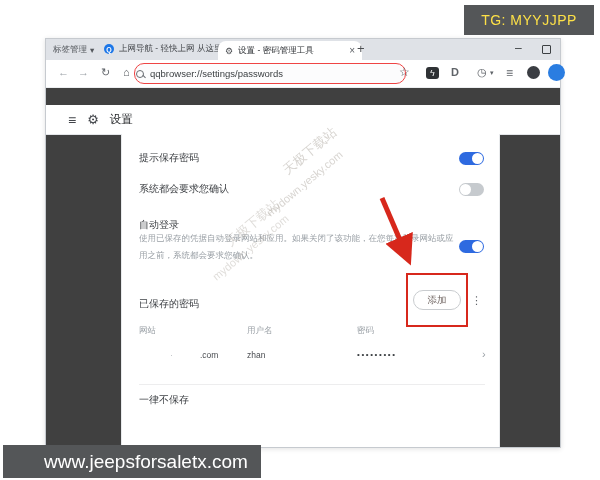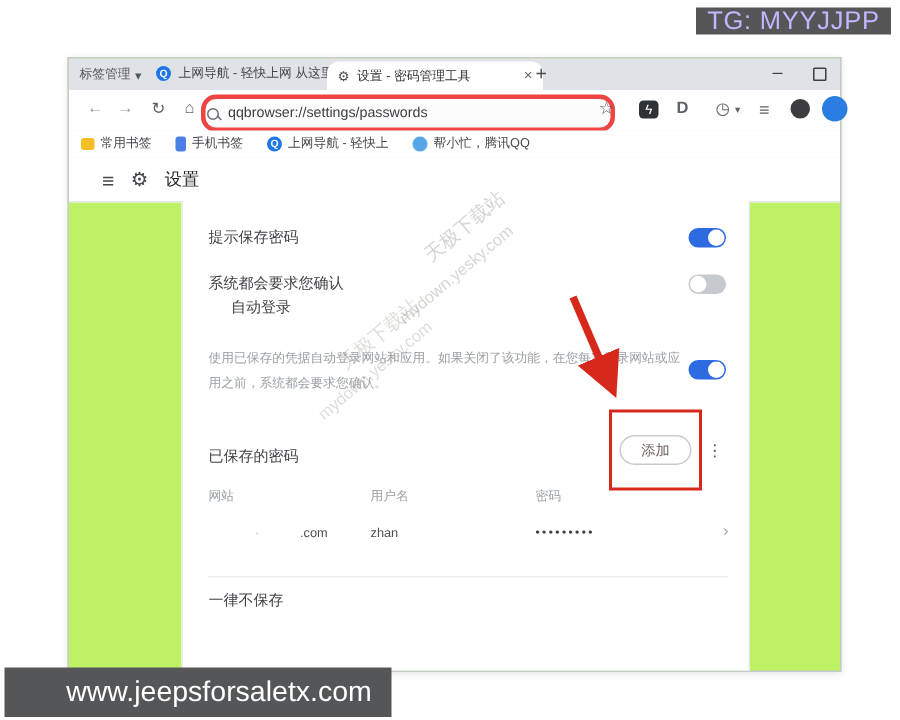--- a/index.html
+++ b/index.html
@@ -1,42 +1,42 @@
 <!DOCTYPE html>
 <html><head>
 <meta charset="utf-8">
 <style>
   html,body{margin:0;padding:0;}
   .stage{position:relative;width:600px;height:480px;background:#ffffff;overflow:hidden;
          font-family:"Liberation Sans",sans-serif;color:#3c4043;}
   .abs{position:absolute;}
   
-  .tg-badge{left:464px;top:5px;width:130px;height:18px;background:#545658;color:#c4b5fd;
-            font-size:17px;display:flex;align-items:center;justify-content:center;letter-spacing:.5px;}
+  .tg-badge{left:464px;top:5px;width:130px;height:30px;background:#545658;color:#fde047;
+            font-size:14px;display:flex;align-items:center;justify-content:center;letter-spacing:.5px;}
   .site-badge{left:3px;top:445px;width:230px;height:33px;background:#545658;color:#fff;
               font-size:19px;display:flex;align-items:center;justify-content:center;padding-left:28px;}
   
-  .window{left:45px;top:38px;width:514px;height:408px;background:#bef264;
+  .window{left:45px;top:38px;width:514px;height:408px;background:#404040;
           border:1px solid #c6cacf;box-shadow:0 1px 5px rgba(0,0,0,.12);}
   .tabstrip{left:0;top:0;right:0;height:21px;background:#dfe2e7;}
   .tabmgr{left:7px;top:5px;font-size:8.5px;color:#54585d;display:flex;align-items:center;gap:3px;}
   .tab1{left:58px;top:4px;display:flex;align-items:center;gap:5px;font-size:8.5px;color:#44474b;}
   .qdot{width:10px;height:10px;border-radius:50%;background:#1d77e8;color:#fff;font-size:7px;
         display:flex;align-items:center;justify-content:center;font-weight:bold;}
   .tab-active{left:172px;top:2px;width:130px;height:19px;background:#fff;border-radius:8px 8px 0 0;
               display:flex;align-items:center;gap:5px;padding:0 7px;font-size:8.5px;color:#2f3236;}
   .tab-active .title{flex:1;white-space:nowrap;overflow:hidden;}
   .newtab{left:311px;top:2px;font-size:13px;color:#4a4d51;}
   .winmin{left:469px;top:2px;font-size:12px;color:#3c4043;}
   .winmax{left:496px;top:6px;width:7px;height:7px;border:1.2px solid #3c4043;border-radius:1px;}
   
   .toolbar{left:0;top:21px;right:0;height:27px;background:#fff;border-bottom:1px solid #eceef0;}
   .navic{font-size:11px;color:#5f6368;top:6px;}
   .addr{left:88px;top:3px;width:268px;height:19px;border-radius:10px;background:#fcfcfd;
-        border:3px solid #ef4444;display:flex;align-items:center;gap:6px;padding:0 1px;}
+        border:1px solid #ef4444;display:flex;align-items:center;gap:6px;padding:0 1px;}
   .mag{width:6px;height:6px;border:1.4px solid #6a6e73;border-radius:50%;position:relative;flex:none;}
   .mag::after{content:"";position:absolute;width:4px;height:1.4px;background:#6a6e73;
               transform:rotate(45deg);right:-3px;bottom:-1px;}
   .url{font-size:9.5px;color:#3c4043;white-space:nowrap;}
   .boltbox{left:380px;top:7px;width:13px;height:12px;background:#2f3235;border-radius:3px;color:#fff;
            font-size:9px;display:flex;align-items:center;justify-content:center;}
   .avatar{left:481px;top:6px;width:13px;height:13px;border-radius:50%;background:#3a3d42;}
   .bluedot{left:502px;top:4px;width:17px;height:17px;border-radius:50%;background:#2a7de1;}
   
   .bookmarks{left:0;top:48px;right:0;height:18px;background:#fff;border-bottom:1px solid #eef0f2;
@@ -112,53 +112,35 @@
           <span>ϟ</span>
         </div>
       <span class="abs navic" style="left:405px;font-weight:bold;">D</span>
       <span class="abs navic" style="left:431px;">◷</span>
       <span class="abs navic" style="left:444px;font-size:7px;top:9px;">▾</span>
       <span class="abs navic" style="left:460px;font-size:12px;">≡</span>
       <div class="abs avatar"></div>
       <div class="abs bluedot"></div>
     </div>
 
-    <div class="abs bookmarks">
-      <span class="bm">
-          <span class="ic-folder"></span>
-          <span>常用书签</span>
-        </span>
-      <span class="bm">
-          <span class="ic-phone"></span>
-          <span>手机书签</span>
-        </span>
-      <span class="bm">
-          <span class="qdot">Q</span>
-          <span>上网导航 - 轻快上</span>
-        </span>
-      <span class="bm">
-          <span class="ic-qq"></span>
-          <span>帮小忙，腾讯QQ</span>
-        </span>
-    </div>
 
     <div class="abs sheader">
       <span class="ham">≡</span>
       <span class="gear">⚙</span>
       <span class="ttl">设置</span>
     </div>
 
     <div class="abs card">
       <span class="abs lbl" style="left:17px;top:17px;">提示保存密码</span>
       <div class="abs toggle on" style="left:337px;top:18px;"></div>
 
       <span class="abs lbl" style="left:17px;top:48px;">系统都会要求您确认</span>
       <div class="abs toggle off" style="left:337px;top:49px;"></div>
 
-      <span class="abs lbl" style="left:17px;top:64px;margin-left:15px;">自动登录</span>
+      <span class="abs lbl" style="left:17px;top:84px;">自动登录</span>
       <div class="abs sub" style="left:17px;top:96px;width:318px;">使用已保存的凭据自动登录网站和应用。如果关闭了该功能，在您每次登录网站或应用之前，系统都会要求您确认。</div>
       <div class="abs toggle on" style="left:337px;top:106px;"></div>
 
       <span class="abs lbl" style="left:17px;top:163px;">已保存的密码</span>
       <div class="abs addbtn">添加</div>
       <div class="abs redbox"></div>
       <span class="abs kebab">⋮</span>
 
       <span class="abs th" style="left:17px;top:191px;">网站</span>
       <span class="abs th" style="left:125px;top:191px;">用户名</span>

